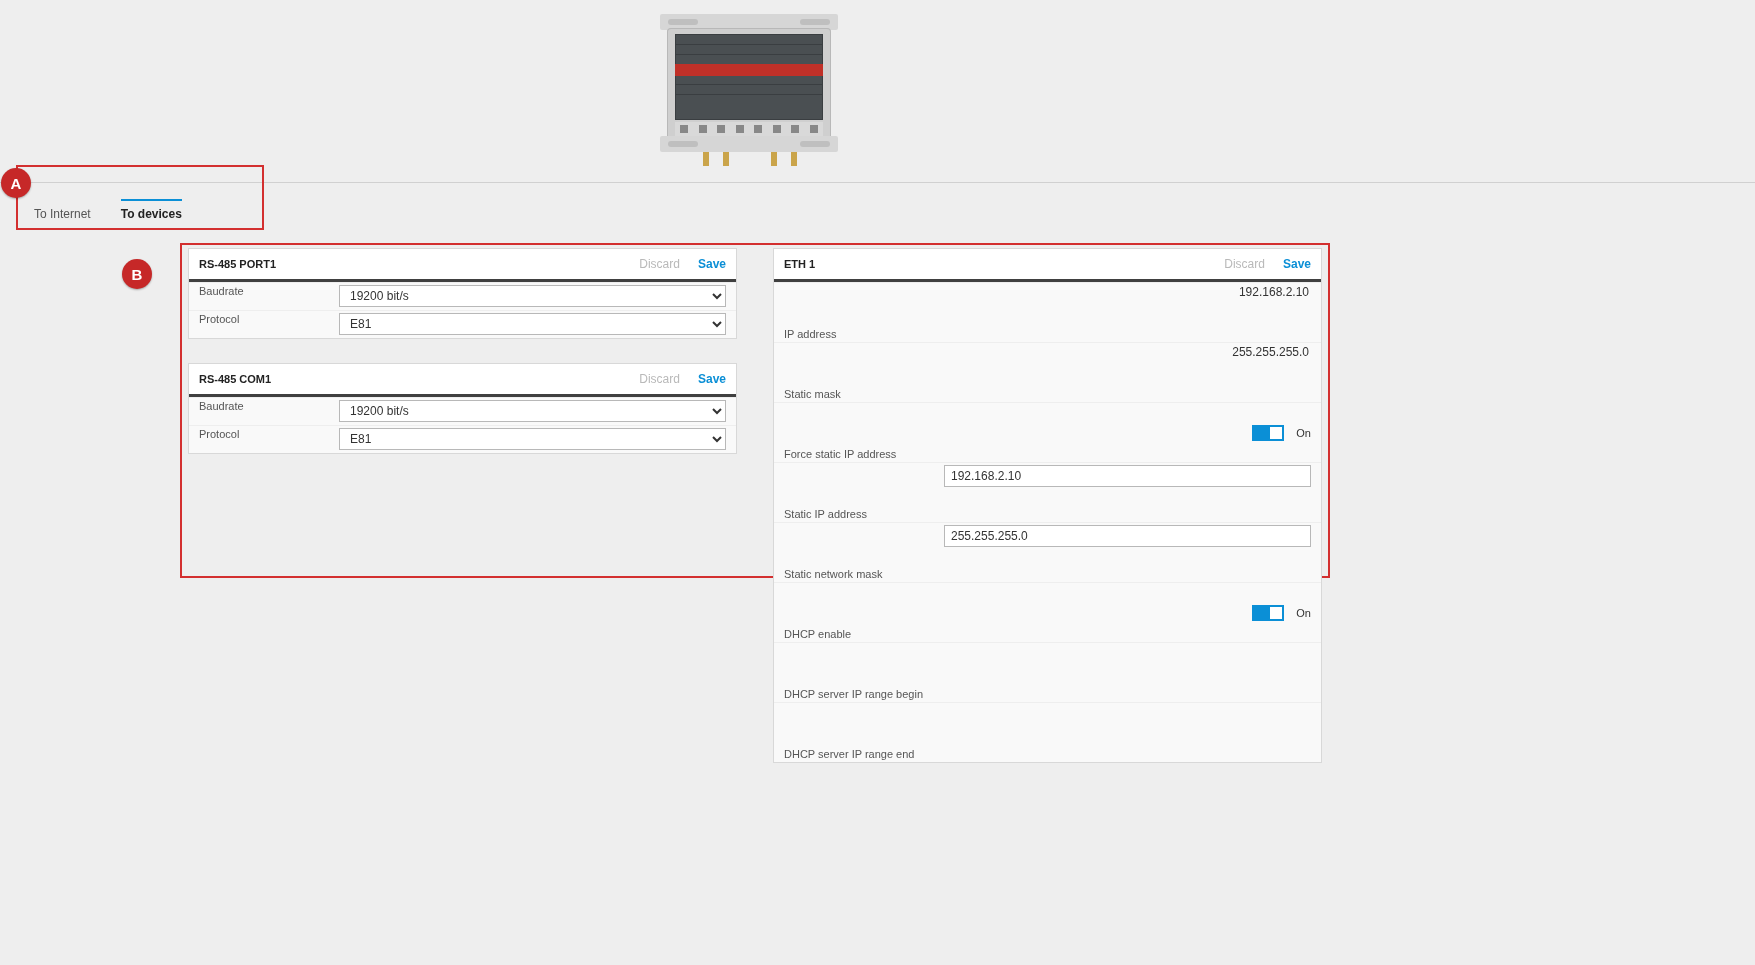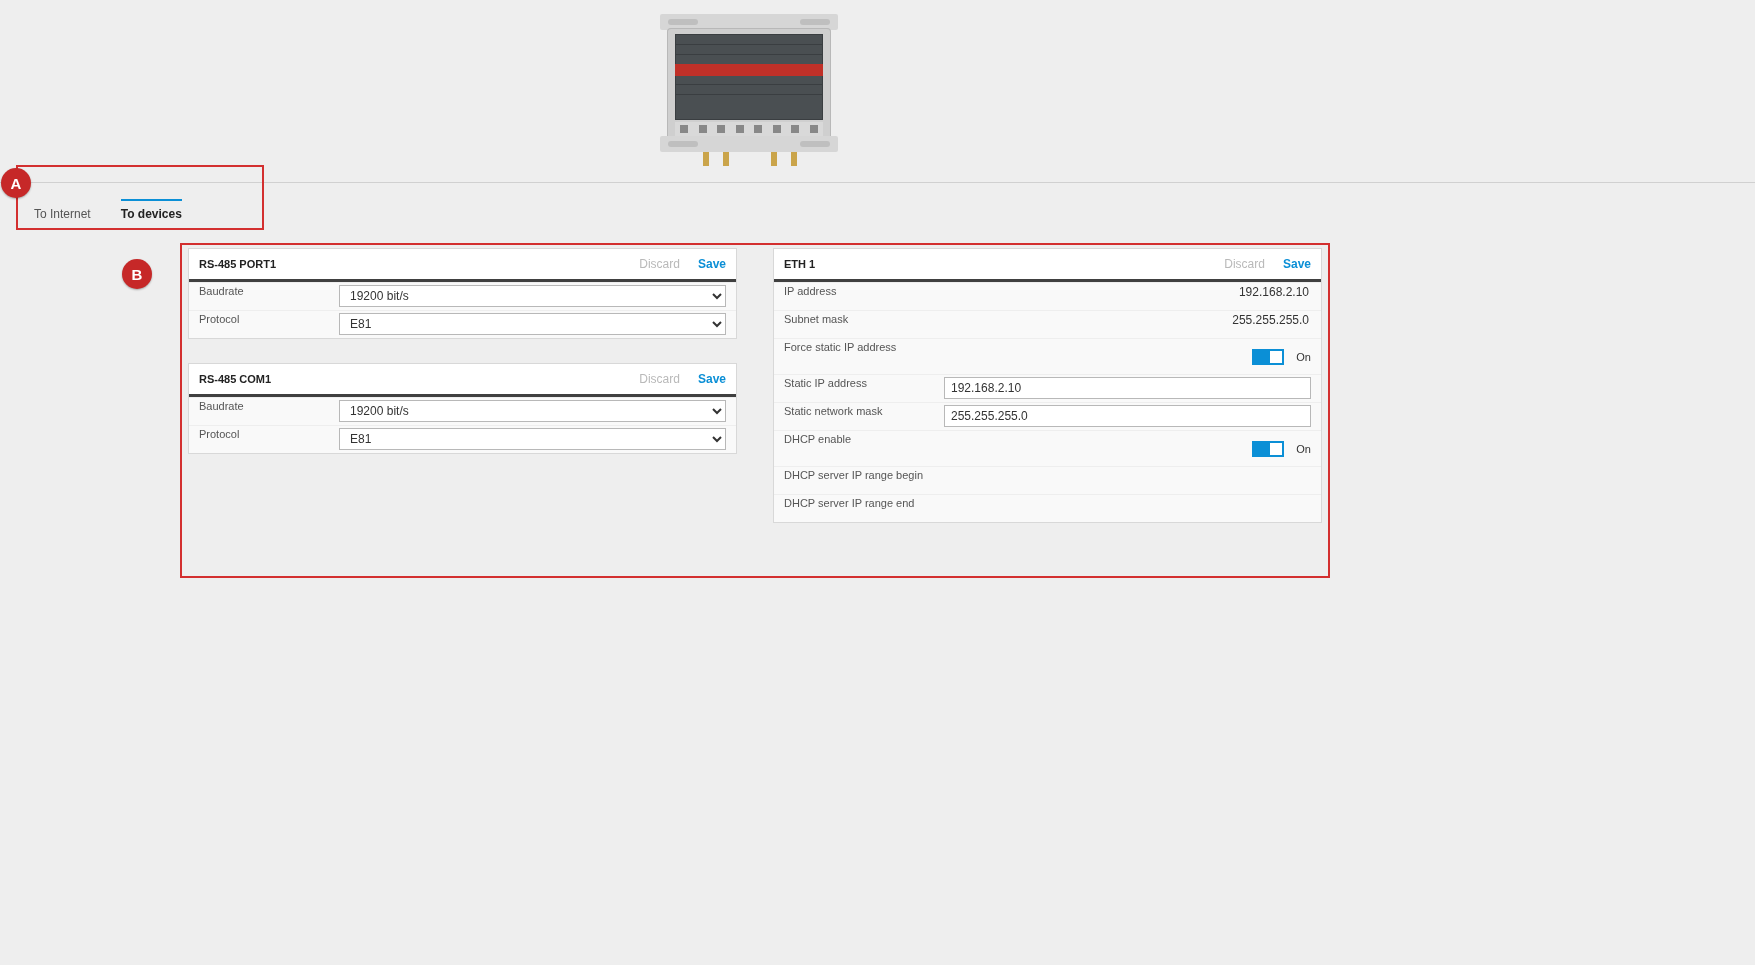--- a/index.html
+++ b/index.html
@@ -63,21 +63,21 @@
     width:100%; height:22px; border:1px solid #b8b8b8; background:#fff; font-size:12px; padding:2px 22px 2px 6px; appearance:auto; color:#333;
   }
   .text-input { width:100%; height:22px; border:1px solid #b8b8b8; background:#fff; font-size:12px; padding:2px 6px; color:#333; }
 
   .toggle-wrap { display:flex; align-items:center; justify-content:flex-end; flex:1; gap:4px; }
   .toggle { width:32px; height:16px; background:#0b8fd6; position:relative; cursor:pointer; }
   .toggle .knob { position:absolute; top:2px; right:2px; width:12px; height:12px; background:#fff; }
   .toggle-label { font-size:11px; color:#333;margin-left:8px; }
 
   
-  .eth .row-form .label { width:160px; }
+  .eth .row-form .label { width:160px;margin-top:43px; }
 
 </style>
 </head>
 <body>
 
 <div class="page">
 
   <div class="device-area">
     <div class="device">
       <div class="device-mount top">
@@ -213,21 +213,21 @@
               <span class="act-save">Save</span>
             </div>
           </div>
 
           <div class="row-form">
             <div class="label">IP address</div>
             <div class="static-val">192.168.2.10</div>
           </div>
 
           <div class="row-form">
-            <div class="label">Subnet mask</div>
+            <div class="label">Static mask</div>
             <div class="static-val">255.255.255.0</div>
           </div>
 
           <div class="row-form" style="min-height:36px;">
             <div class="label">Force static IP address</div>
             <div class="toggle-wrap">
               <div class="toggle">
                   <div class="knob"></div>
                 </div>
               <span class="toggle-label">On</span>

